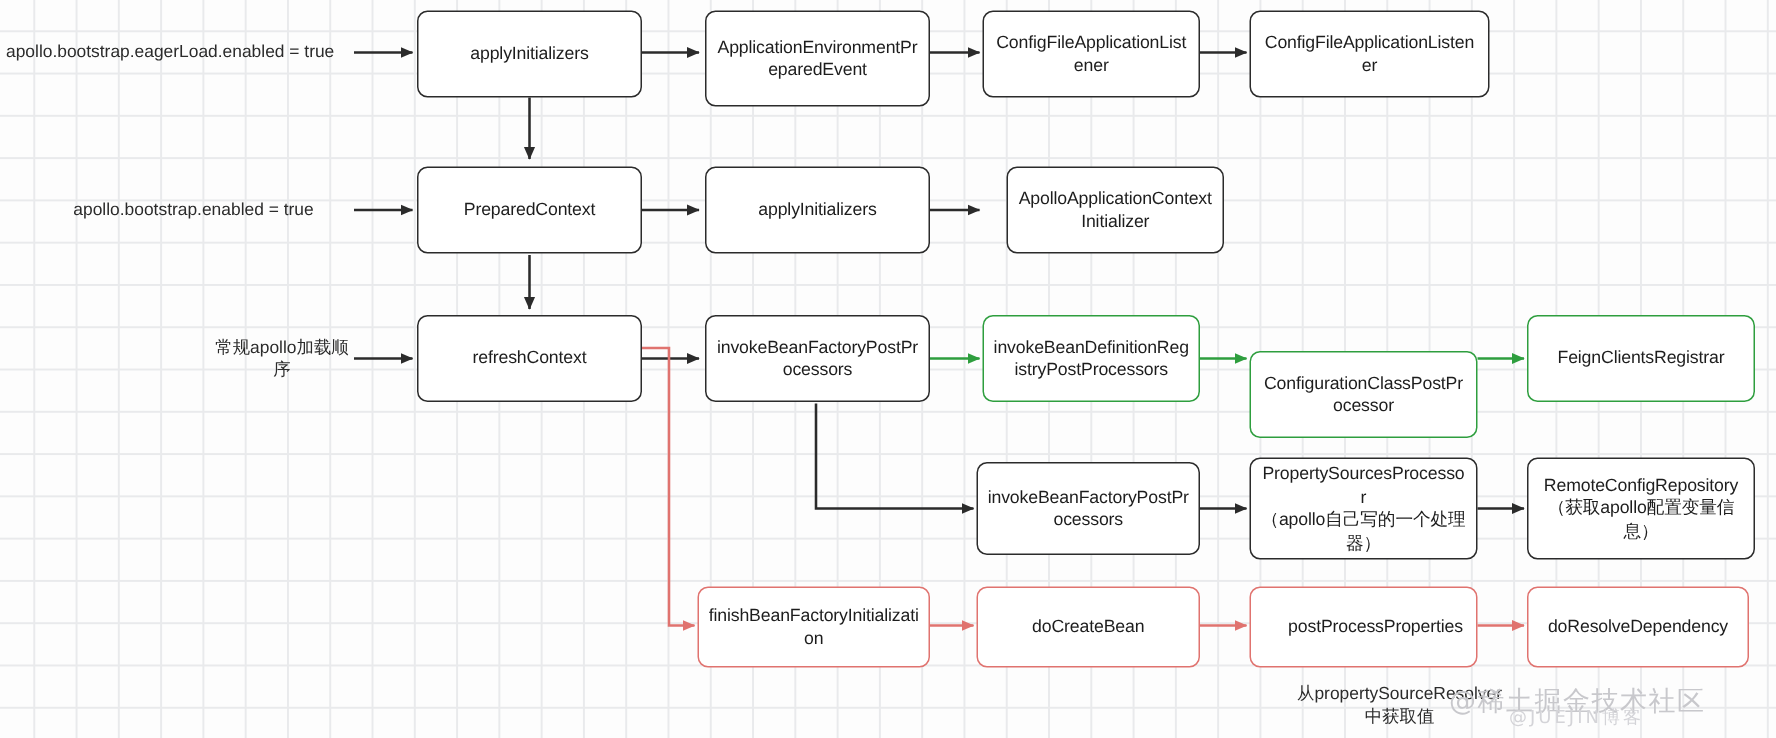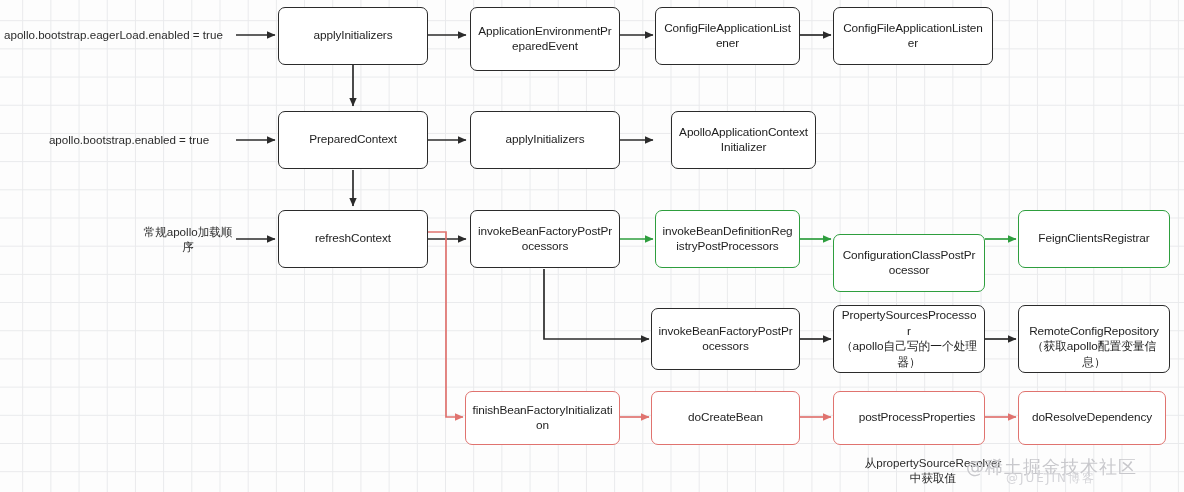--- a/index.html
+++ b/index.html
@@ -160,21 +160,21 @@
     <span>FeignClientsRegistrar</span>
   </div>
 
   <div class="node" style="left:651px; top:308px; width:149px; height:62px;">
     <span>invokeBeanFactoryPostProcessors</span>
   </div>
   <div class="node" style="left:833px; top:305px; width:152px; height:68px; white-space:pre-line;">
     <span>PropertySourcesProcessor
 （apollo自己写的一个处理器）</span>
   </div>
-  <div class="node" style="left:1018px; top:305px; width:152px; height:68px; white-space:pre-line;align-items:flex-end;">
+  <div class="node" style="left:1018px; top:305px; width:152px; height:68px; white-space:pre-line;">
     <span>RemoteConfigRepository
 （获取apollo配置变量信息）</span>
   </div>
 
   <div class="node red" style="left:465px; top:391px; width:155px; height:54px;">
     <span>finishBeanFactoryInitialization</span>
   </div>
   <div class="node red" style="left:651px; top:391px; width:149px; height:54px;">
     <span>doCreateBean</span>
   </div>

